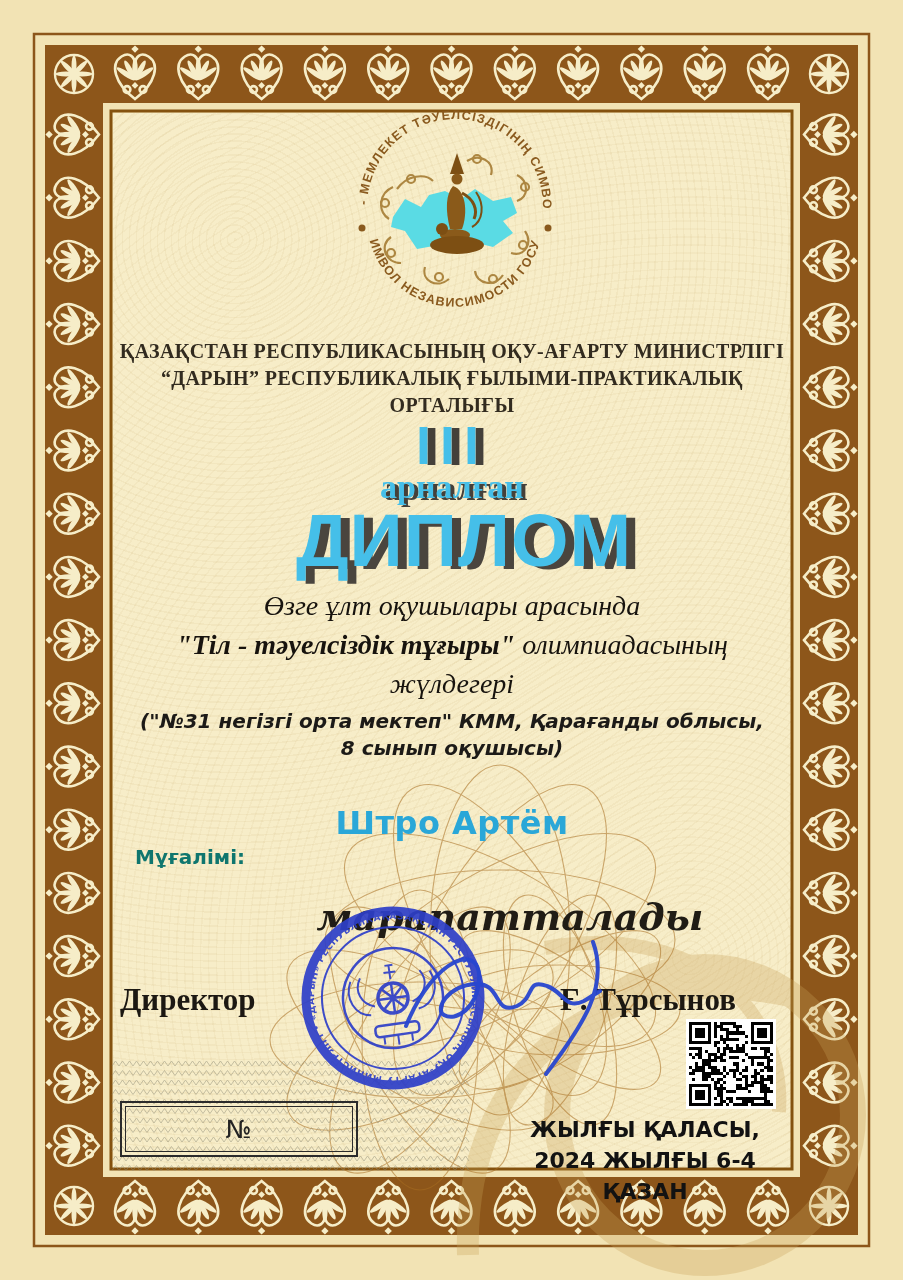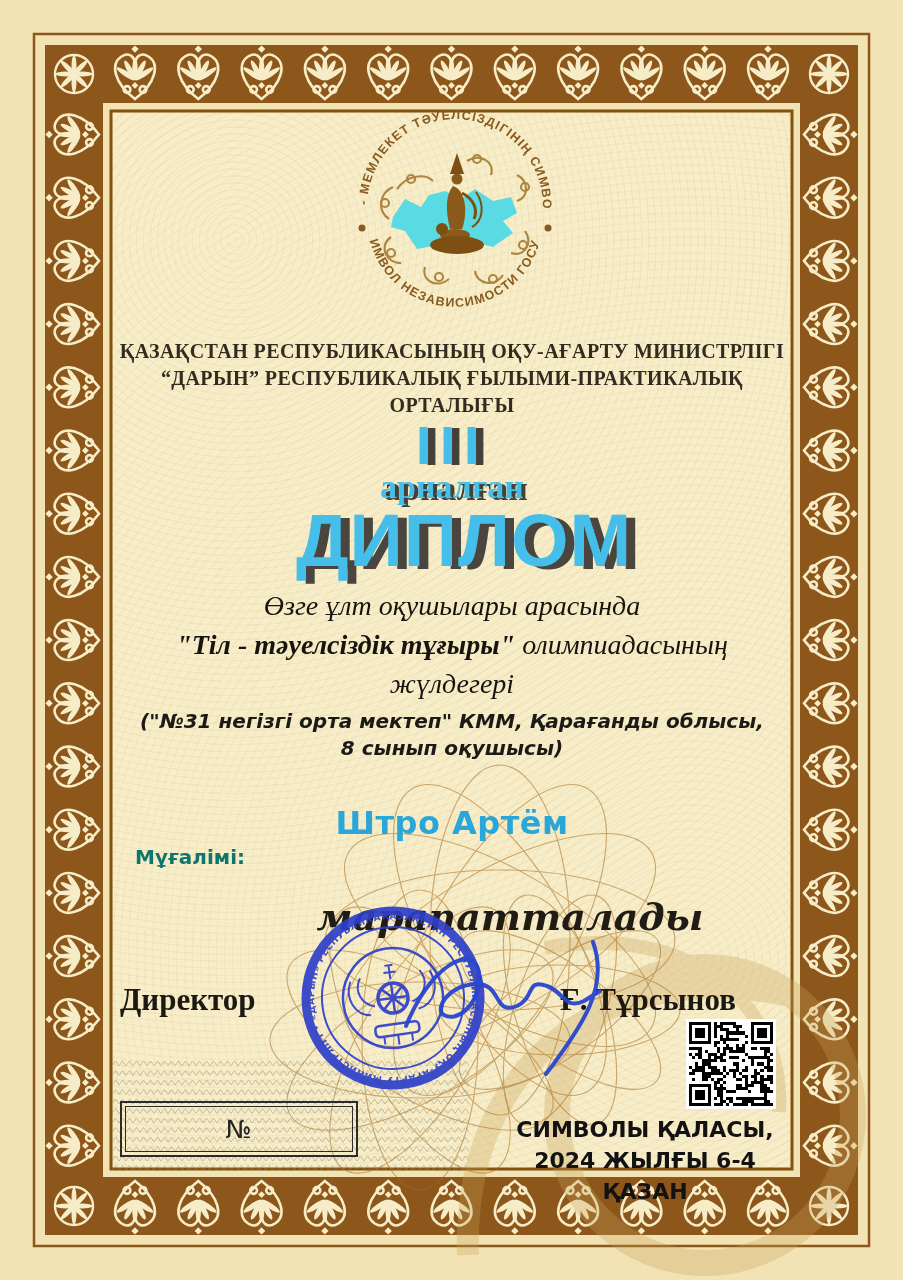--- a/index.html
+++ b/index.html
@@ -590,17 +590,17 @@
         <rect x="22" y="27" width="1" height="1" fill="#000"></rect>
         <rect x="23" y="27" width="1" height="1" fill="#000"></rect>
         <rect x="24" y="27" width="1" height="1" fill="#000"></rect>
         <rect x="25" y="27" width="1" height="1" fill="#000"></rect>
         <rect x="26" y="27" width="1" height="1" fill="#000"></rect>
         <rect x="27" y="27" width="1" height="1" fill="#000"></rect>
       </svg>
   </div>
 
   <div class="txt place">
-    <div>СИМВОЛЫ ҚАЛАСЫ,</div>
+    <div>ЖЫЛҒЫ ҚАЛАСЫ,</div>
     <div>2024 ЖЫЛҒЫ 6-4 ҚАЗАН</div>
   </div>
 
 </div>
 
 </body></html>

